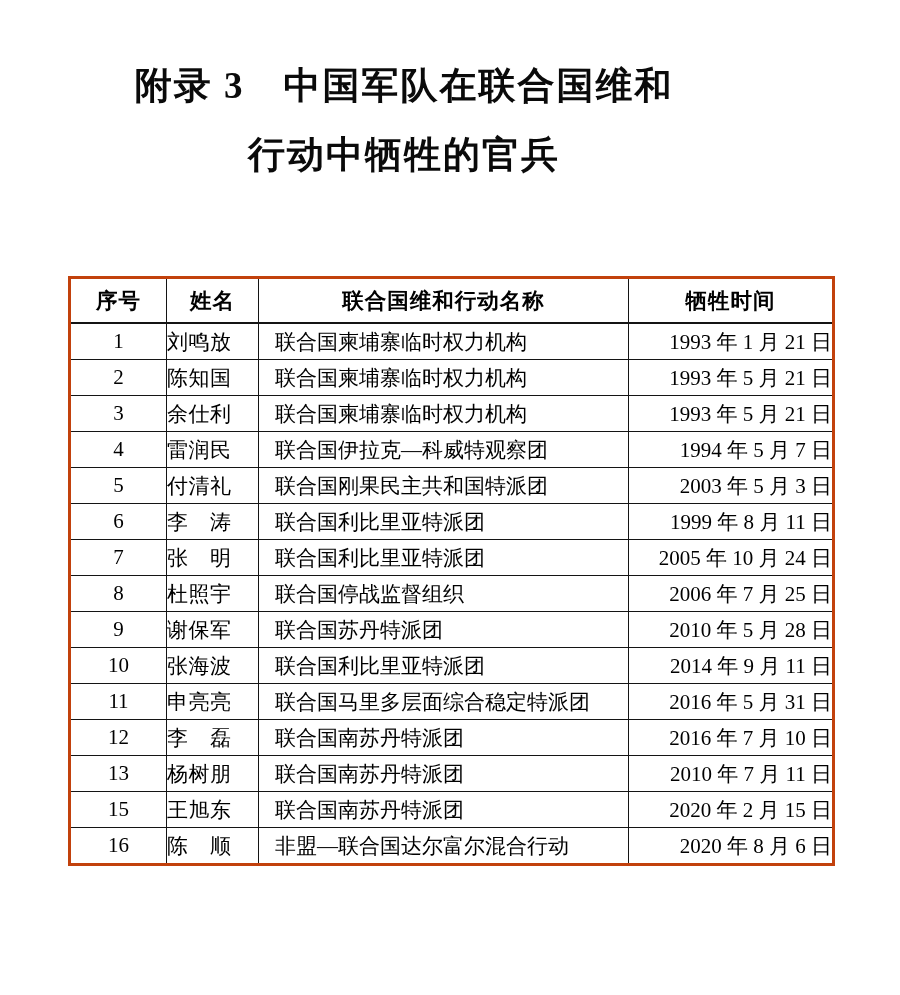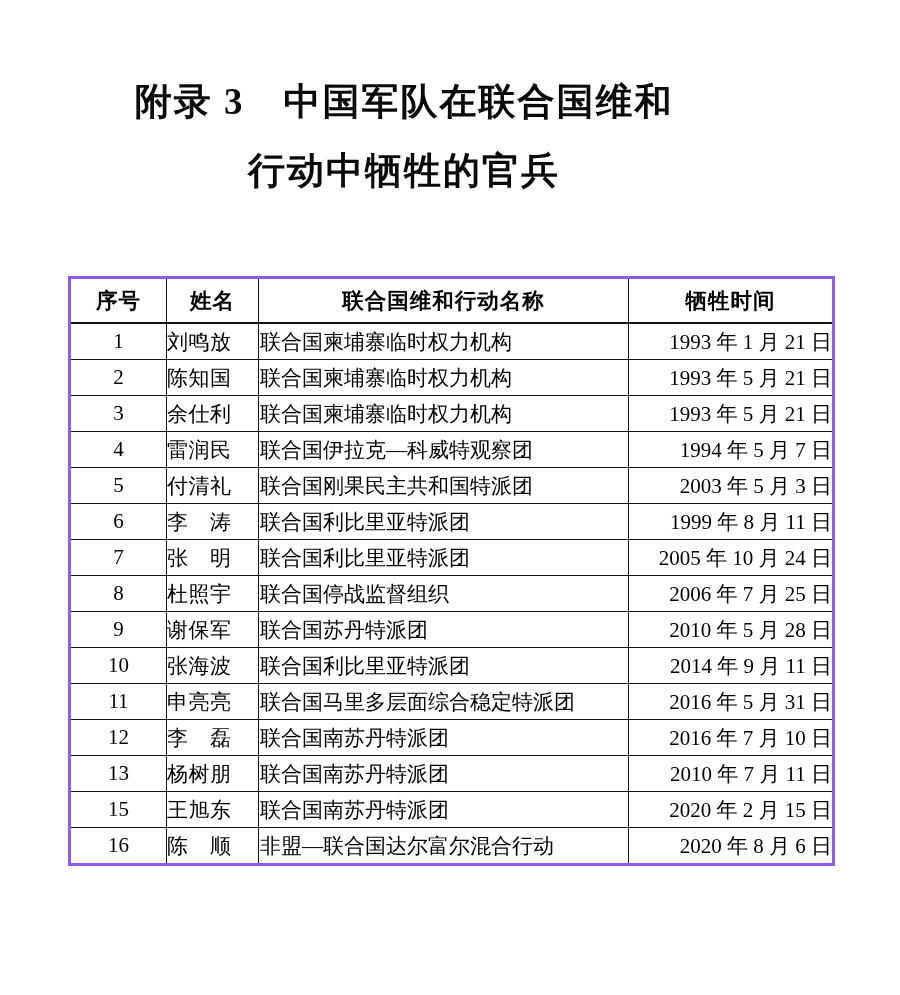--- a/index.html
+++ b/index.html
@@ -10,21 +10,21 @@
   body {
     width: 900px;
     height: 995px;
     position: relative;
     color: #000000;
     font-family: "Liberation Serif", "DejaVu Serif", serif;
     overflow: hidden;
   }
   .doc-title {
     position: absolute;
-    top: 76px;
+    top: 60px;
     left: 0;
     width: 808px;
     text-align: center;
     font-weight: bold;
     color: #0a0a0a;
   }
   .doc-title .line {
     font-size: 37px;
     line-height: 52px;
     letter-spacing: 2px;
@@ -32,21 +32,21 @@
   .doc-title .line + .line {
     margin-top: 17px;
   }
   table.casualty-table {
     position: absolute;
     top: 276px;
     left: 68px;
     width: 764px;
     border-collapse: collapse;
     table-layout: fixed;
-    border: 3px solid #8b5cf6;
+    border: 3px solid #c2410c;
     font-size: 21px;
   }
   .casualty-table col.c0 { width: 97px; }
   .casualty-table col.c1 { width: 92px; }
   .casualty-table col.c2 { width: 370px; }
   .casualty-table col.c3 { width: 205px; }
   .casualty-table th {
     border: 1.5px solid #141414;
     border-bottom: 2px solid #141414;
     height: 43px;
@@ -58,21 +58,21 @@
   }
   .casualty-table td {
     border: 1.5px solid #141414;
     height: 35px;
     padding: 0;
     white-space: nowrap;
     overflow: hidden;
   }
   .casualty-table td.c0 { text-align: center; }
   .casualty-table td.c1 { text-align: left; letter-spacing: 0.5px; margin-top: 20px; }
-  .casualty-table td.c2 { text-align: left; padding-left: 1px; margin-top: 48px; }
+  .casualty-table td.c2 { text-align: left; padding-left: 16px; margin-top: 48px; }
   .casualty-table td.c3 { text-align: right; padding-left: 11px; }
 </style>
 </head>
 <body>
 
 <div class="doc-title">
   <div class="line">附录 3　中国军队在联合国维和</div>
   <div class="line">行动中牺牲的官兵</div>
 </div>
 

